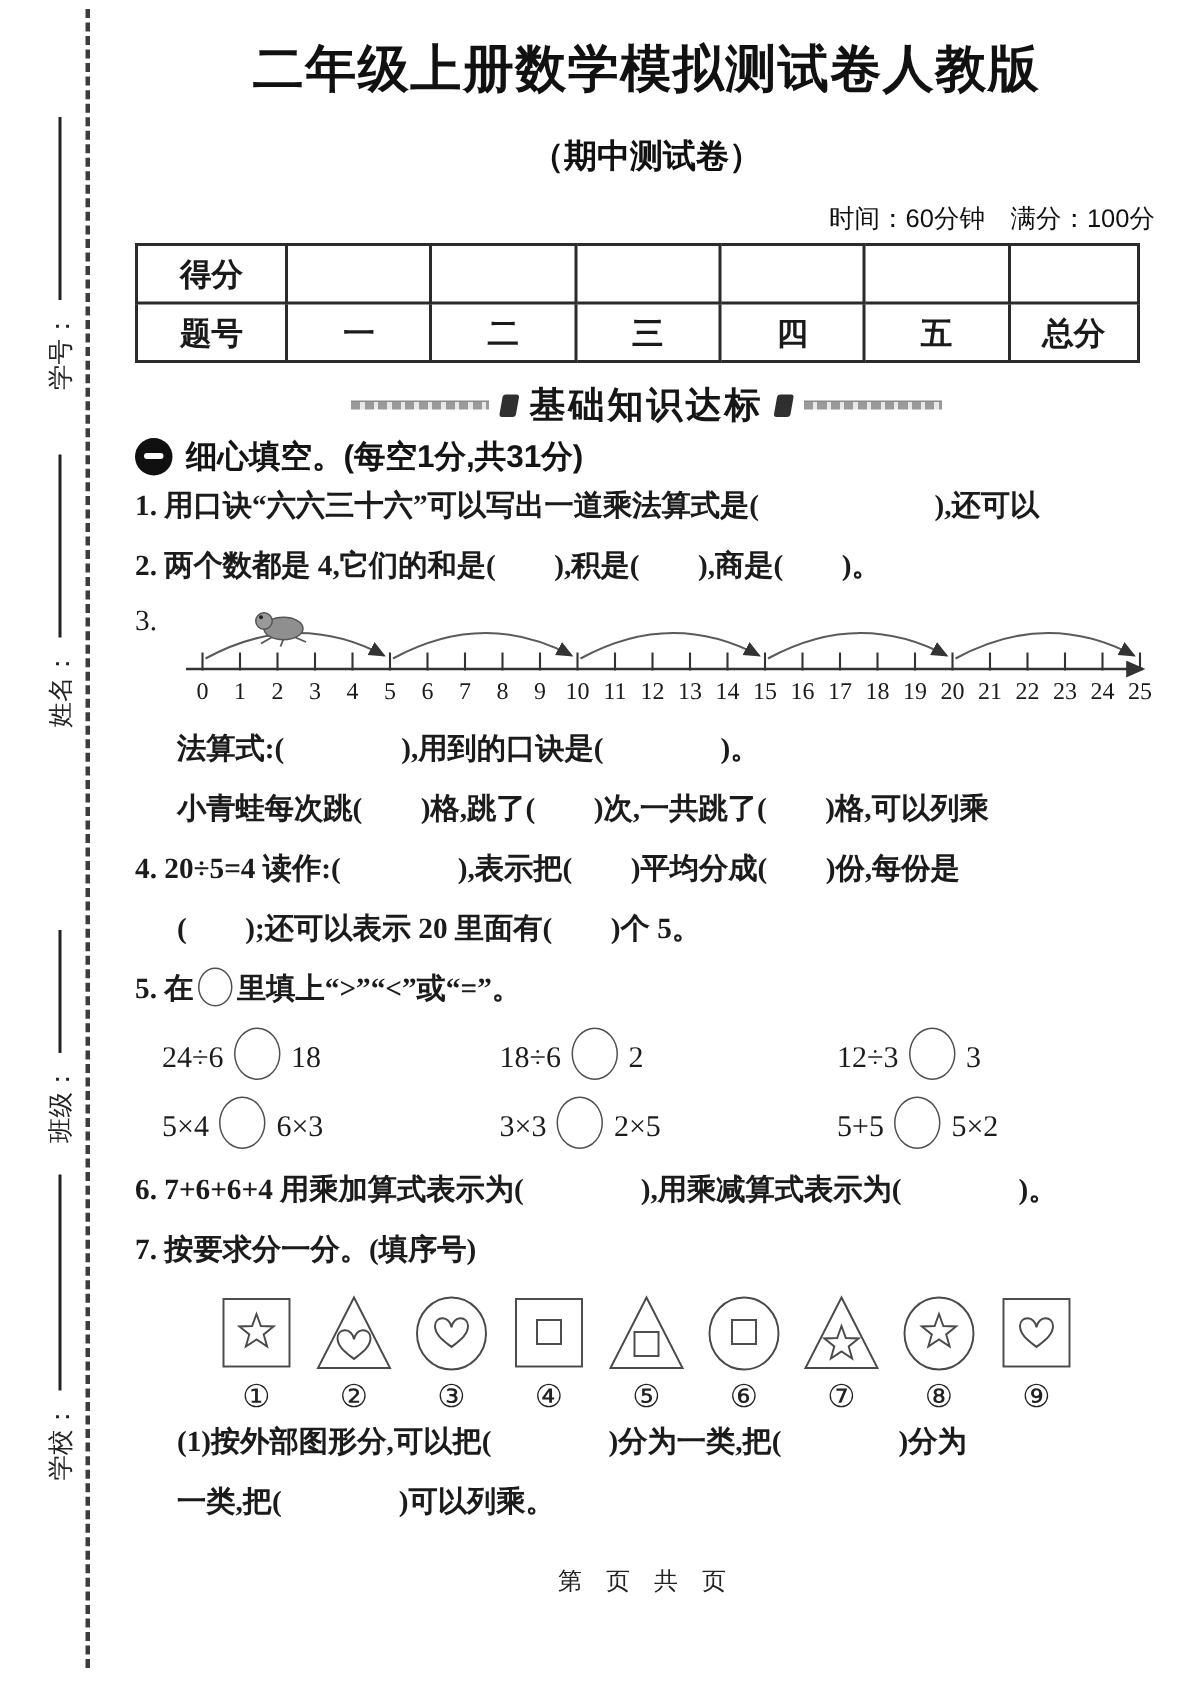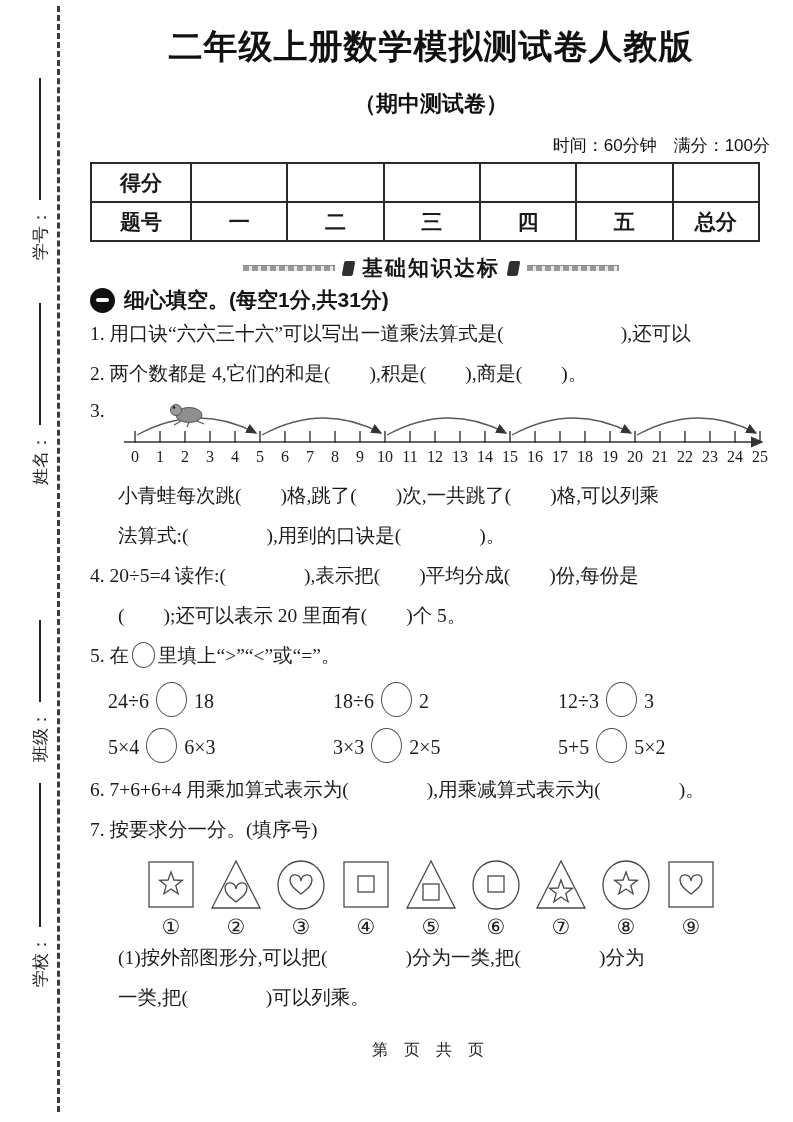--- a/index.html
+++ b/index.html
@@ -32,30 +32,30 @@
   table.score th:first-child{width:100px;}
   table.score th{width:96px;}
   table.score th:last-child{width:86px;}
 
   .sec{margin-top:12px;display:flex;align-items:center;justify-content:center;gap:8px;}
   .sec-line{width:92px;height:5px;
     background:repeating-linear-gradient(90deg,#9a9a9a 0 6px,#e8e8e8 6px 9px);
     border-top:1px solid #8a8a8a;}
   .sec-clip{width:11px;height:15px;background:#2f2f2f;border-radius:2px;transform:skewX(-10deg);}
   .sec-title{font-family:Liberation Sans, sans-serif;font-weight:900;
-    font-size:21px;letter-spacing:2px;color:#161616;}
+    font-size:24px;letter-spacing:2px;color:#161616;}
 
   .p1head{margin-top:4px;display:flex;align-items:center;gap:9px;}
   .badge{width:25px;height:25px;border-radius:50%;background:#101010;display:flex;
     align-items:center;justify-content:center;flex:0 0 auto;}
   .badge-bar{width:13px;height:3.6px;background:#fff;border-radius:2px;}
   .p1title{font-family:"Liberation Sans","DejaVu Sans",sans-serif;font-weight:800;
     font-size:21px;color:#141414;}
 
-  .qline{font-size:19.5px;line-height:40px;white-space:nowrap;color:#1b1b1b;}
+  .qline{font-size:19.5px;line-height:40px;white-space:nowrap;color:#1b1b1b;font-weight:bold;}
   .indent{padding-left:28px;}
 
   .q3row{display:flex;align-items:flex-start;margin-top:2px;}
   .qnum{font-size:19.5px;line-height:30px;width:30px;flex:0 0 auto;}
   .nl-svg{flex:1;display:block;}
 
   .cmp-circle{display:inline-block;width:29px;height:33px;border:1.7px solid #4f4f4f;
     border-radius:50%;vertical-align:-9px;margin:0 7px;}
   .cmp-circle.small{width:21px;height:24px;vertical-align:-6px;margin:0 3px;}
   .cmp-grid{display:grid;grid-template-columns:225px 225px 1fr;padding-left:18px;margin-top:2px;}
@@ -208,22 +208,22 @@
           <path d="M 391,39 Q 451.5,6 510,37" fill="none" stroke="#5a5a5a" stroke-width="1.4" marker-end="url(#arr)"></path>
           <path d="M 516,39 Q 576.5,6 635,37" fill="none" stroke="#5a5a5a" stroke-width="1.4" marker-end="url(#arr)"></path>
           <g transform="translate(46,4)">
             <ellipse cx="22" cy="15" rx="13" ry="7.5" fill="#8f8f8f" stroke="#555" stroke-width="1"></ellipse>
             <circle cx="9" cy="10" r="5.5" fill="#9a9a9a" stroke="#555" stroke-width="1"></circle>
             <circle cx="7" cy="7.5" r="1.3" fill="#222"></circle>
             <path d="M14,21 l-7,4 M30,21 l7,3 M22,22 l-2,5" stroke="#555" stroke-width="1.2" fill="none"></path>
           </g>
         </svg>
     </div>
+    <div class="qline indent">法算式:(　　　　),用到的口诀是(　　　　)。</div>
     <div class="qline indent">小青蛙每次跳(　　)格,跳了(　　)次,一共跳了(　　)格,可以列乘</div>
-    <div class="qline indent">法算式:(　　　　),用到的口诀是(　　　　)。</div>
 
     <div class="qline">4. 20÷5=4 读作:(　　　　),表示把(　　)平均分成(　　)份,每份是</div>
     <div class="qline indent">(　　);还可以表示 20 里面有(　　)个 5。</div>
 
     <div class="qline">
       <span>5. 在</span><span class="cmp-circle small"></span><span>里填上“&gt;”“&lt;”或“=”。</span>
     </div>
     <div class="cmp-grid" id="cmp-grid">
         <div class="cmp-item"><span>24÷6</span><span class="cmp-circle"></span><span>18</span></div>
         <div class="cmp-item"><span>18÷6</span><span class="cmp-circle"></span><span>2</span></div>

